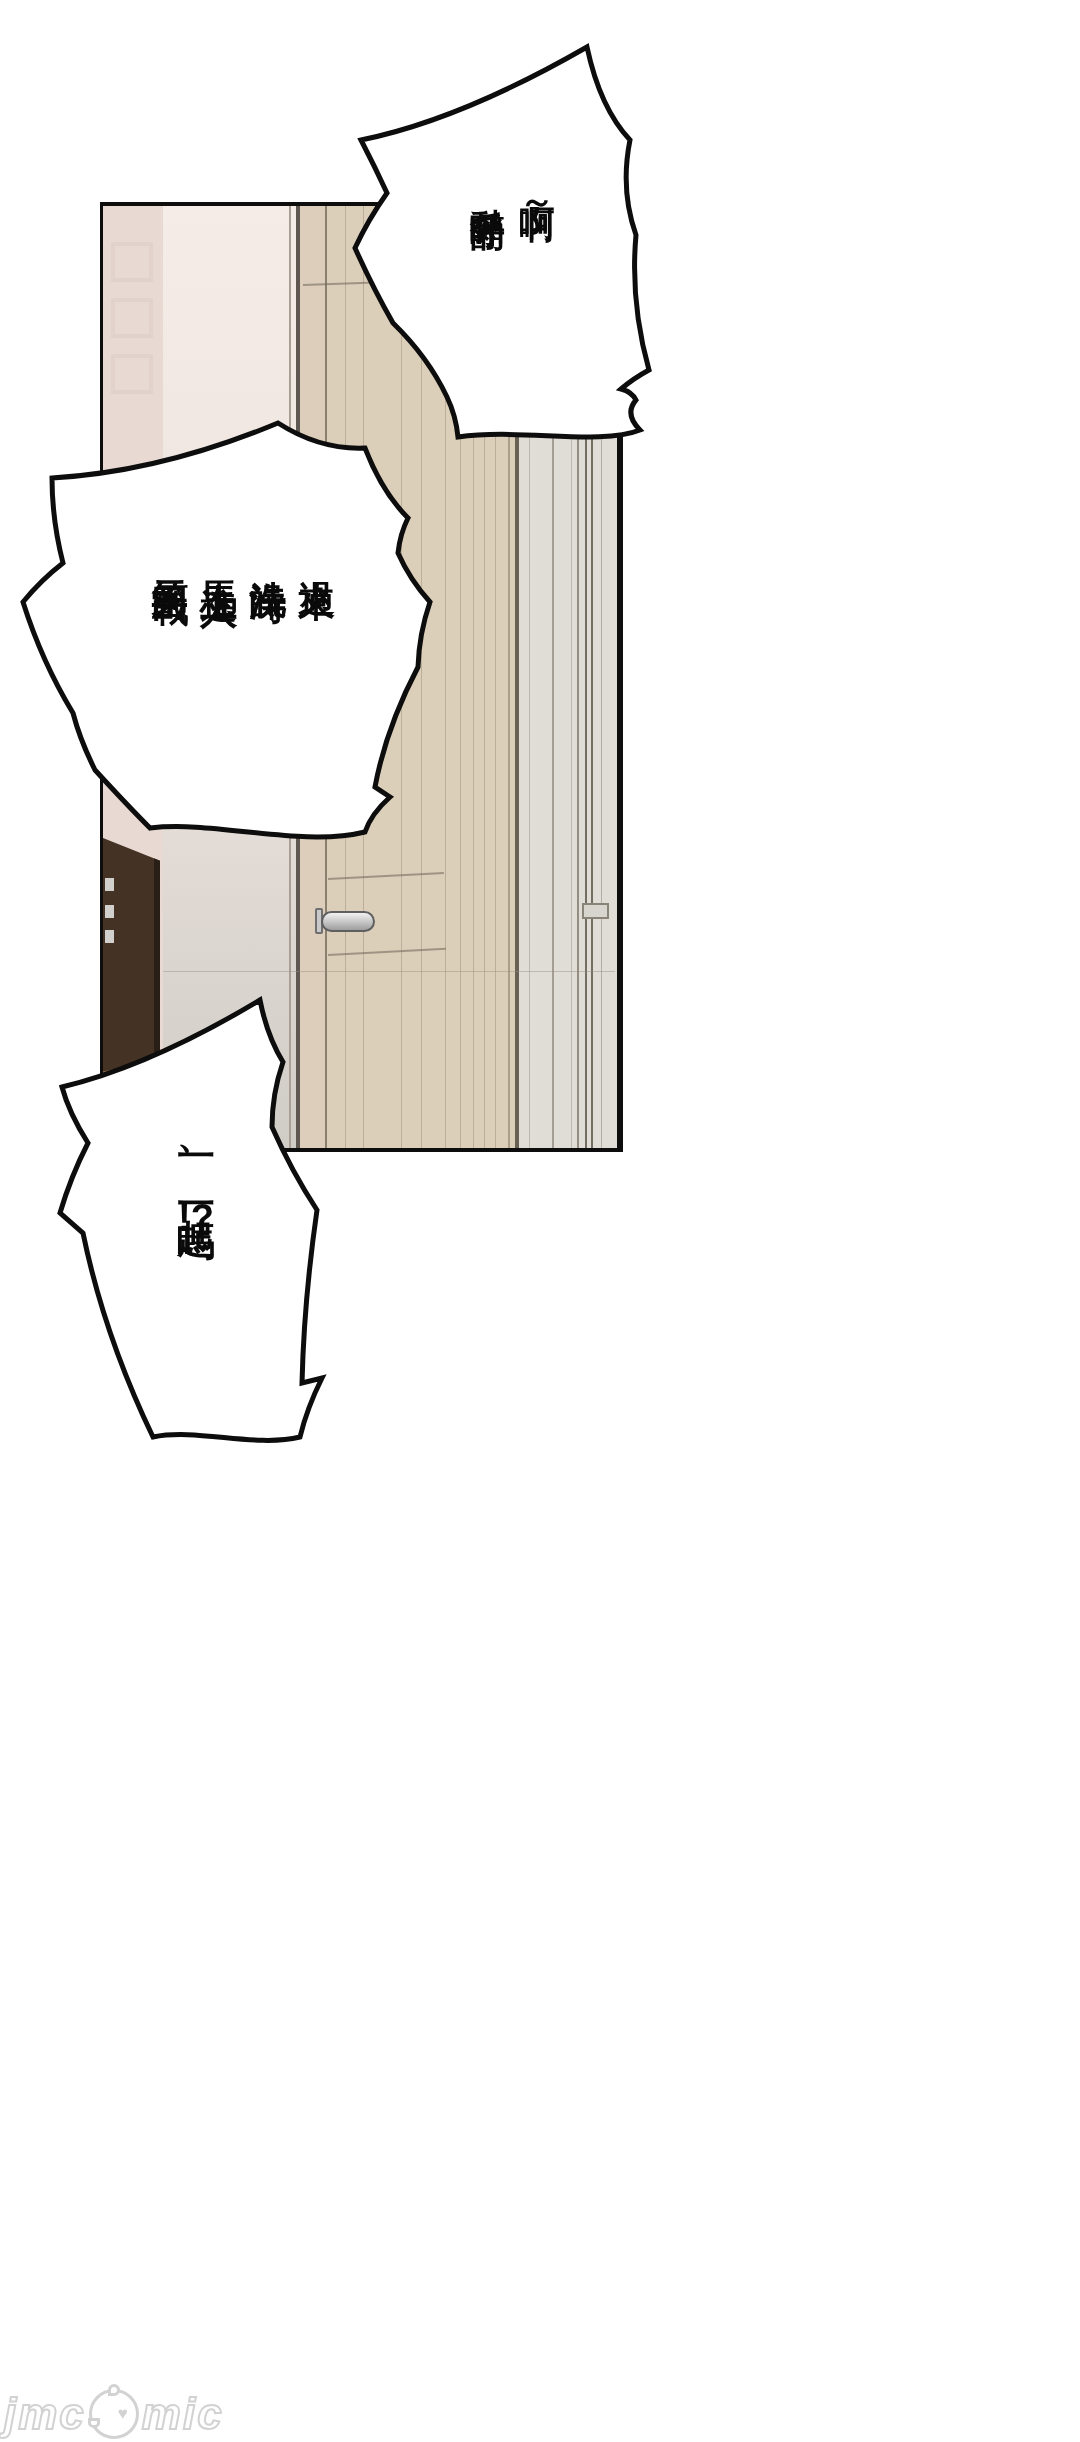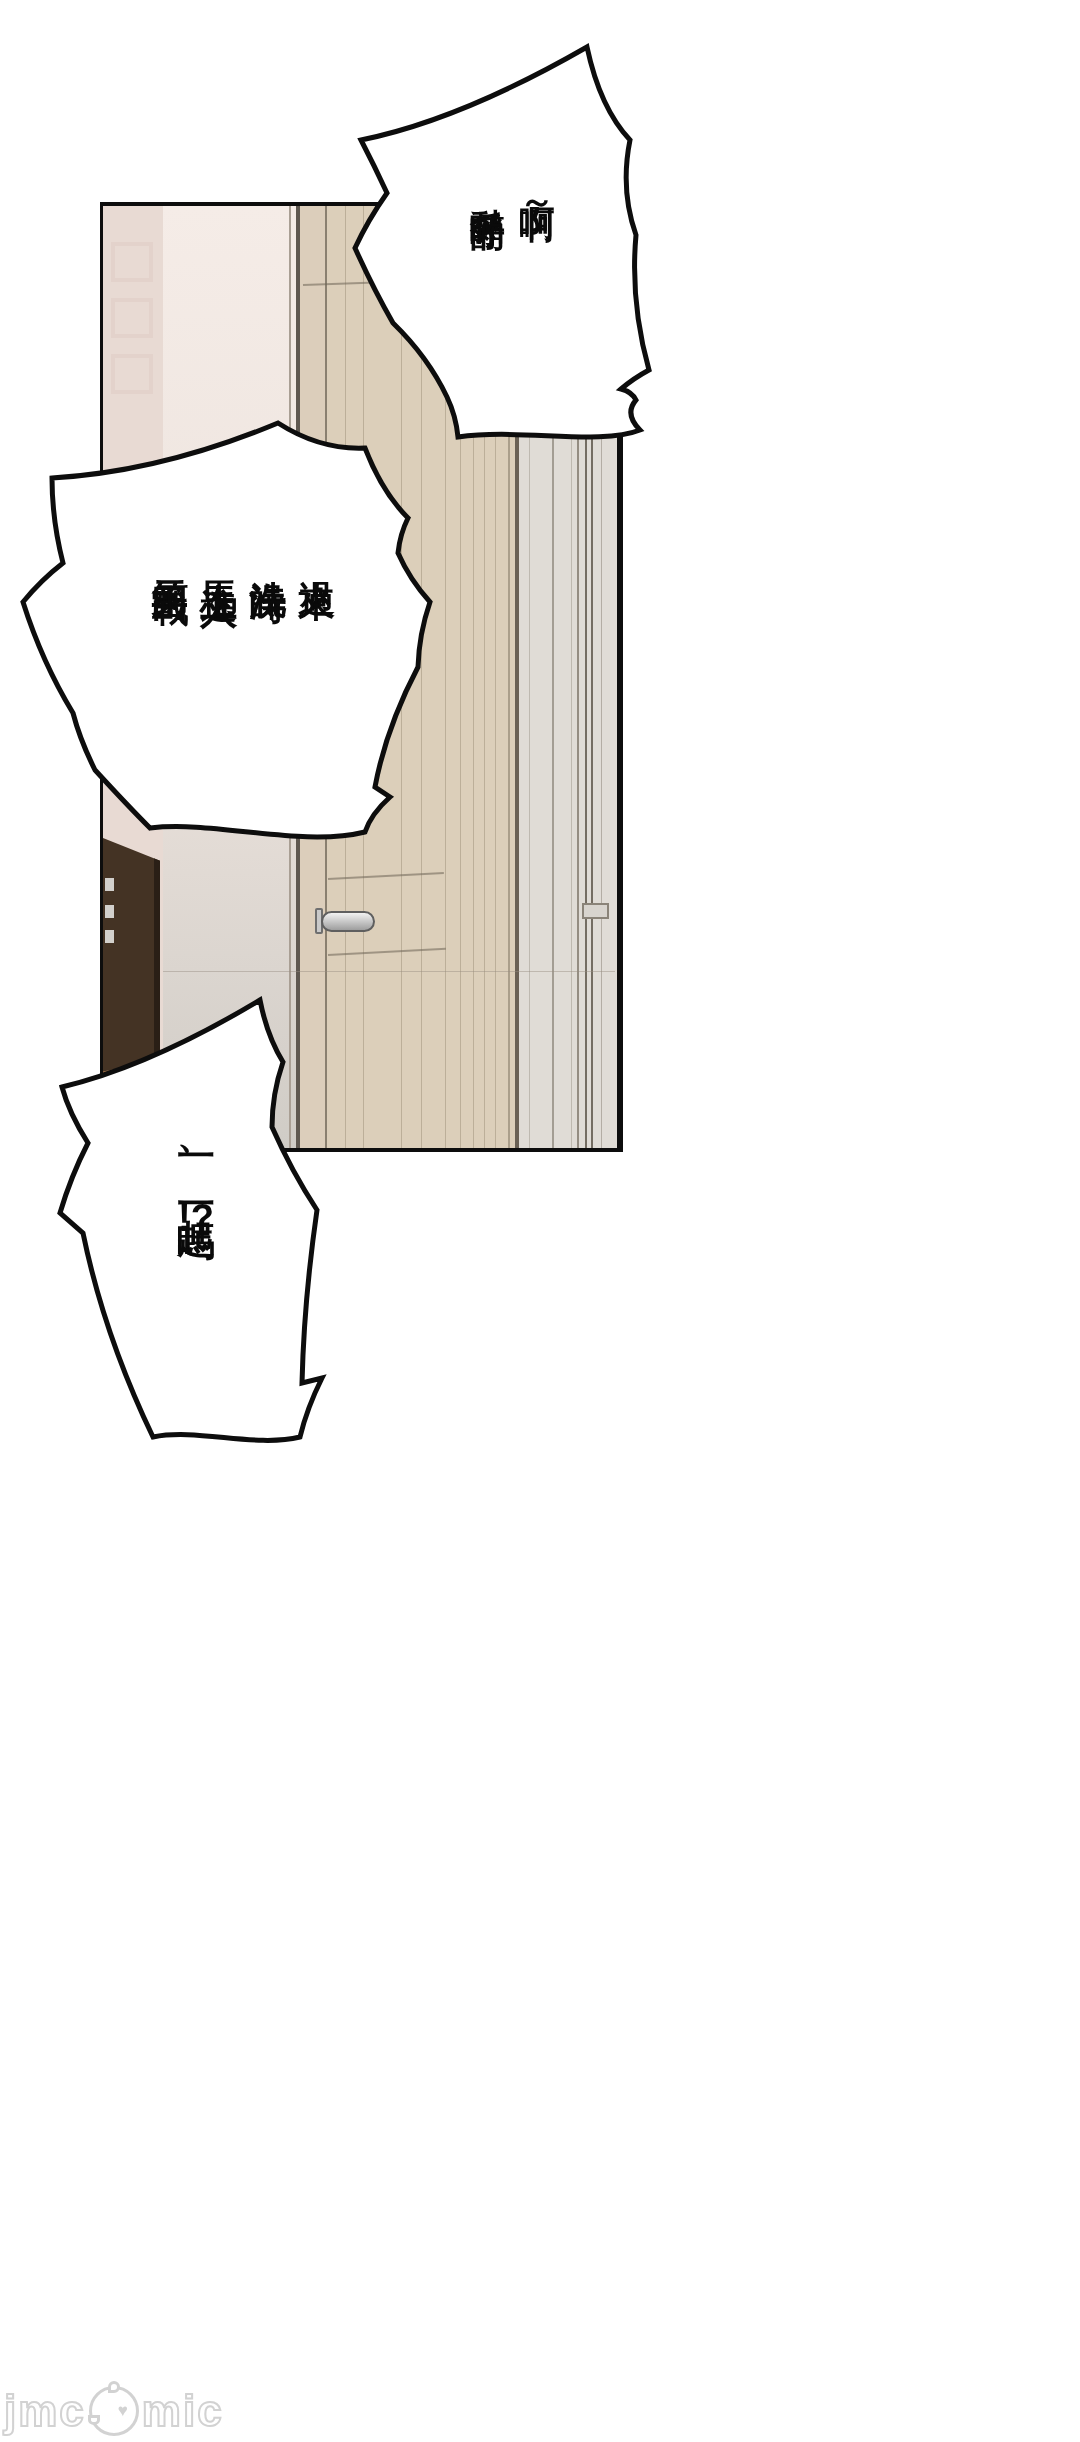--- a/index.html
+++ b/index.html
@@ -58,24 +58,25 @@
   }
   .btext .vcol{display:block;}
   .tcy{text-combine-upright:all;}
   .b1{left:452px;top:180px;width:110px;height:235px;font-size:35px;line-height:1.42;letter-spacing:3px;}
   .b2{left:135px;top:551px;width:205px;height:262px;font-size:37px;line-height:1.32;letter-spacing:3px;}
   .b3{left:165px;top:1136px;width:55px;height:265px;font-size:38px;line-height:1.3;letter-spacing:5px;}
 
   
   .watermark{
     position:absolute;left:4px;top:2386px;height:56px;
-    display:flex;
+    display:flex;align-items:center;
     font-weight:700;font-size:44px;letter-spacing:2px;
     color:#fff;-webkit-text-stroke:2px var(--watermark-gray,#d2d2d2);
     text-shadow:0 0 1px var(--watermark-gray,#d2d2d2);
+    font-style:italic;
   }
   .chick{
     position:relative;width:50px;height:50px;margin:0 3px;border-radius:50%;
     border:3px solid var(--watermark-gray,#d2d2d2);background:#fff;box-sizing:border-box;
     -webkit-text-stroke:0;text-shadow:none;
   }
   .chick .tuft{
     position:absolute;left:16px;top:-8px;width:12px;height:12px;border-radius:50% 50% 50% 0;
     border:3px solid var(--watermark-gray,#d2d2d2);background:#fff;box-sizing:border-box;
   }

